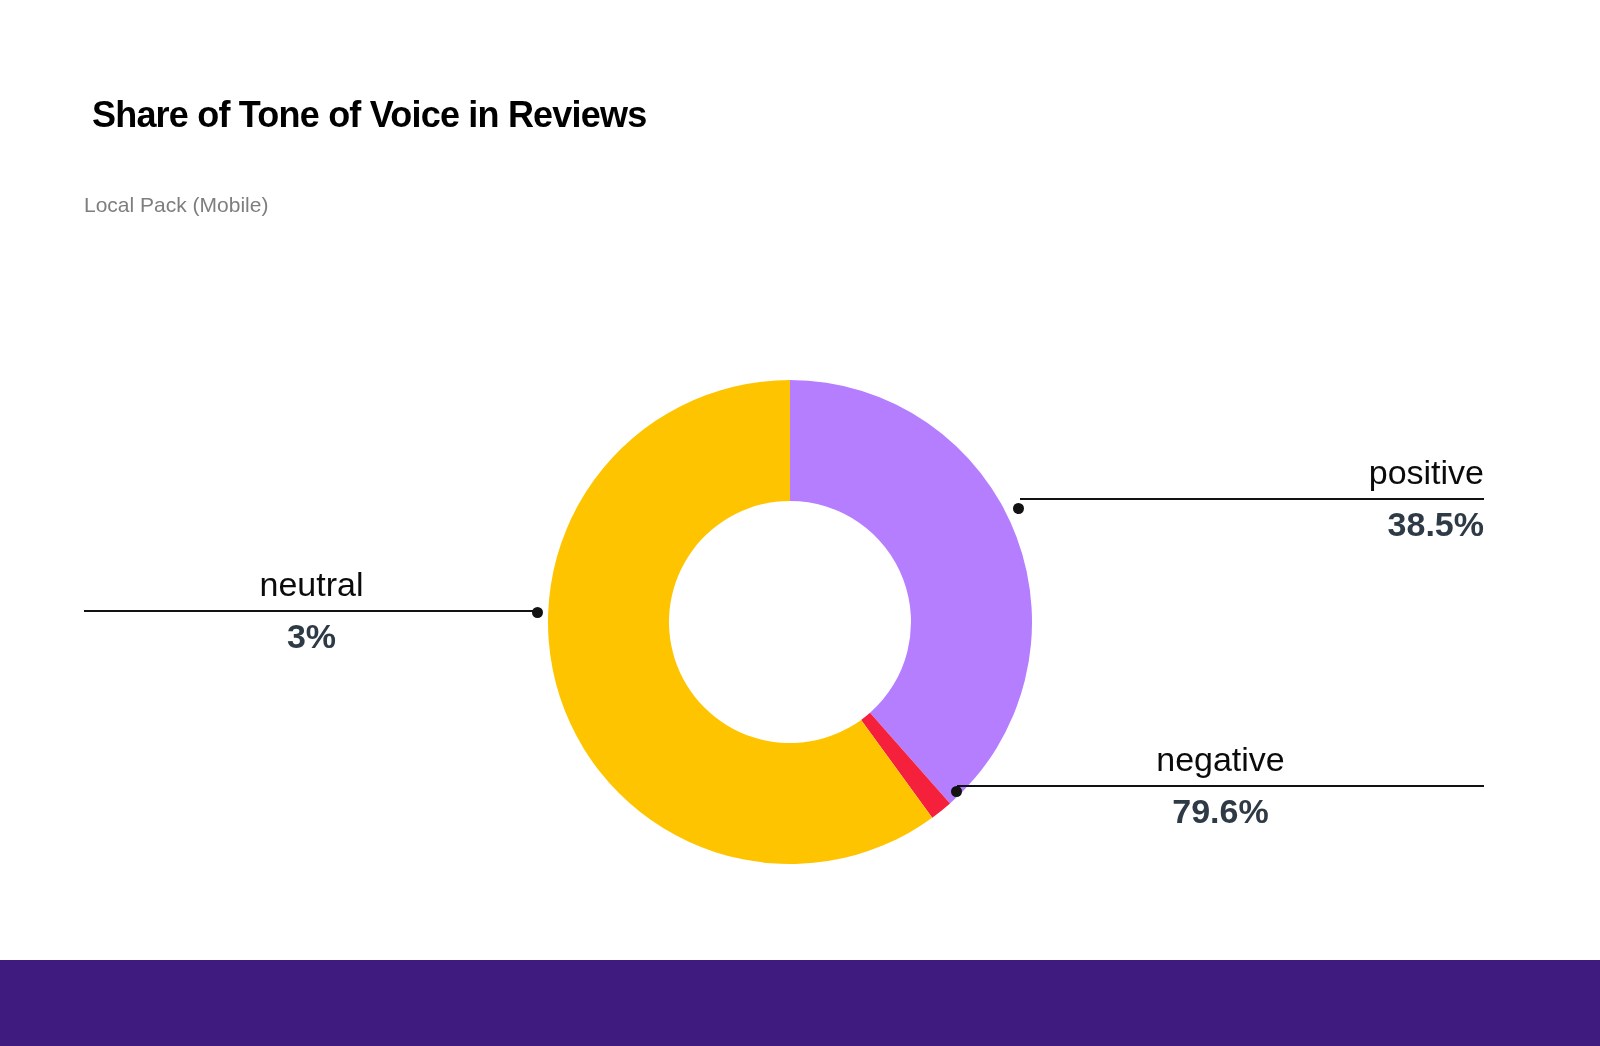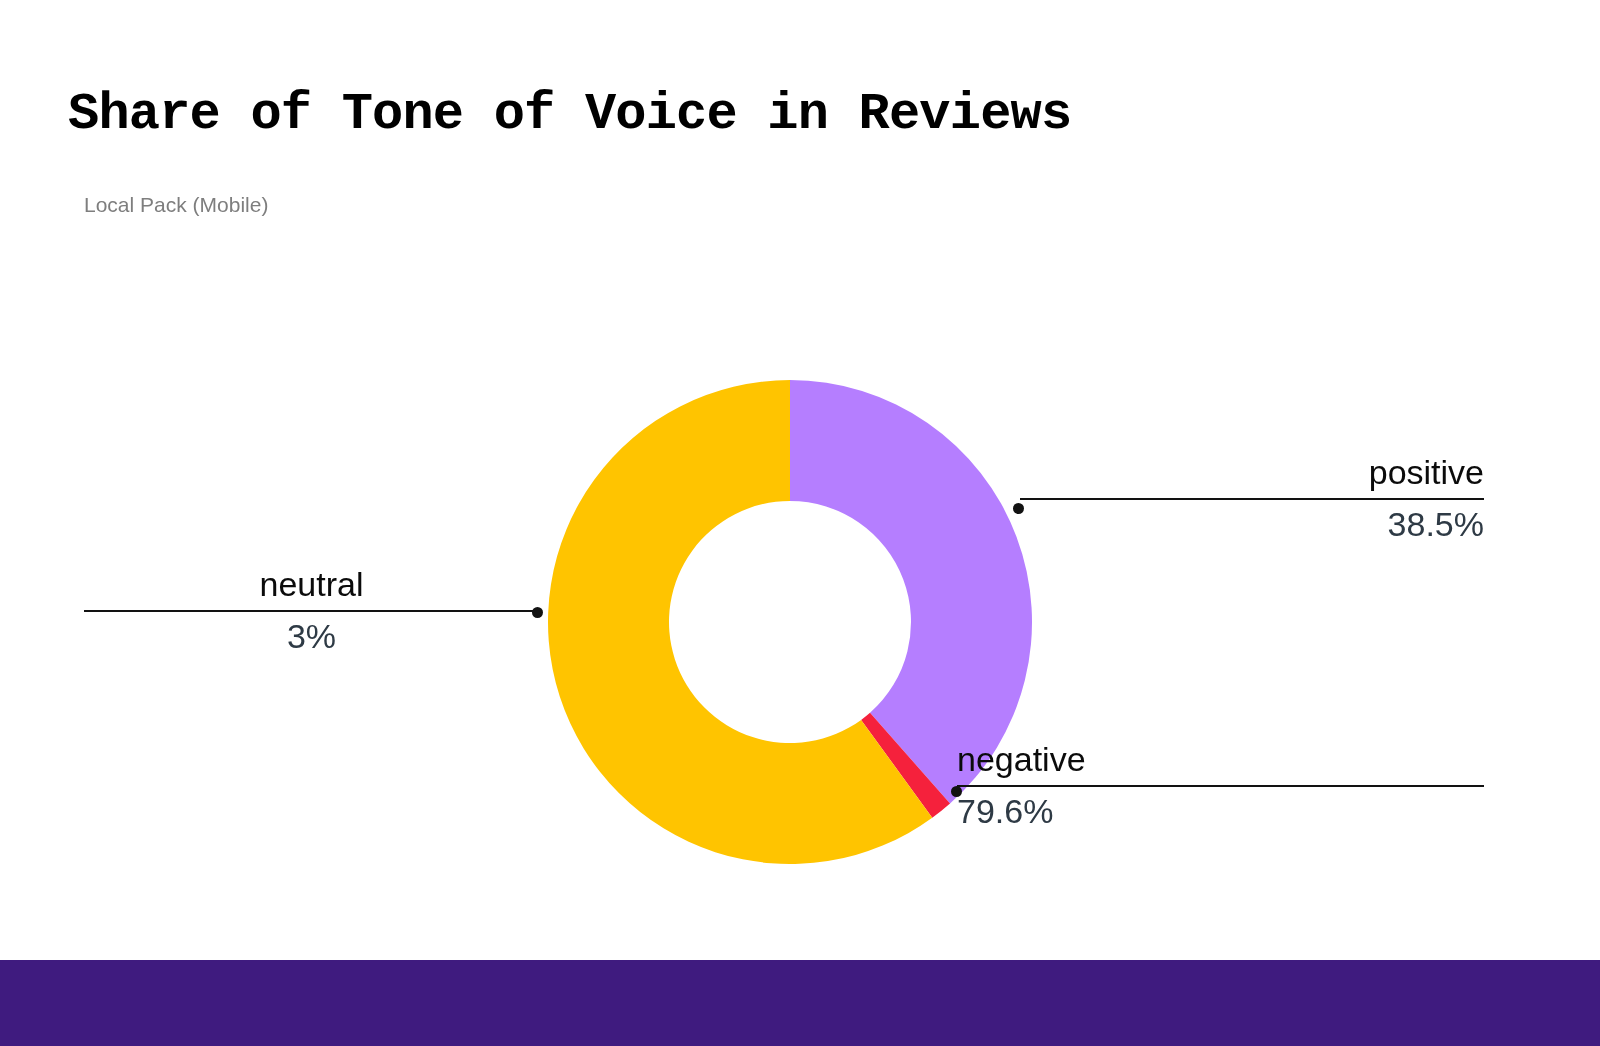--- a/index.html
+++ b/index.html
@@ -15,29 +15,28 @@
     position: relative;
     width: 1600px;
     height: 1046px;
     background: #ffffff;
     overflow: hidden;
   }
 
   
   #chart-title {
     position: absolute;
-    left: 68px;
+    left: 92px;
     top: 84px;
-    font-size: 52px;
+    font-size: 36px;
     font-weight: 700;
     letter-spacing: -0.8px;
     color: #000000;
     line-height: 62px;
     white-space: nowrap;
-    font-family: Liberation Mono, monospace;
   }
   #chart-subtitle {
     position: absolute;
     left: 84px;
     top: 184px;
     font-size: 21px;
     font-weight: 400;
     color: #7e7e7e;
     line-height: 42px;
     white-space: nowrap;
@@ -58,21 +57,21 @@
   .callout .cal-name {
     font-size: 34px;
     font-weight: 400;
     color: #0b0b0b;
     line-height: 40px;
     white-space: nowrap;
     margin-top: 8px;
   }
   .callout .cal-value {
     font-size: 34px;
-    font-weight: 400;
+    font-weight: 700;
     color: #2e3a45;
     line-height: 40px;
     white-space: nowrap;
   }
   .callout .cal-rule {
     height: 0;
     border-top: 2px solid #121212;
     margin: 6px 0 4px 0;
   }
 
@@ -91,21 +90,21 @@
     top: 444px;
     width: 464px;
     text-align: right;
   }
   #callout-positive .cal-rule { width: 464px; }
 
   #callout-negative {
     left: 957px;
     top: 731px;
     width: 527px;
-    text-align: left;
+    text-align: center;
   }
   #callout-negative .cal-rule { width: 527px; }
 
   
   .leader-dot {
     position: absolute;
     width: 11px;
     height: 11px;
     border-radius: 50%;
     background: #121212;

